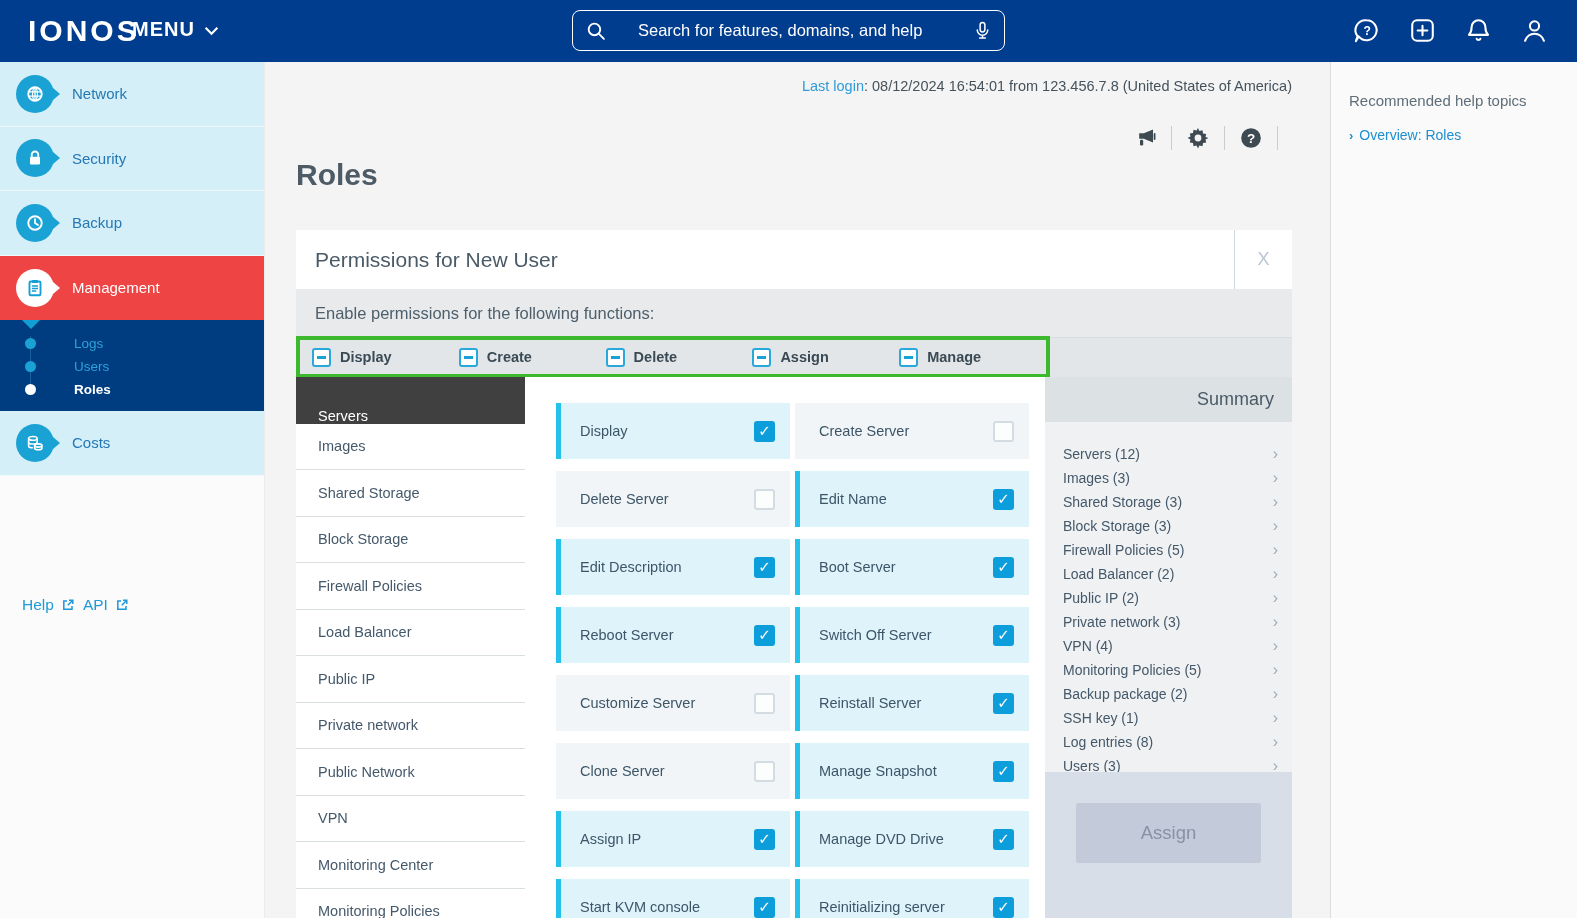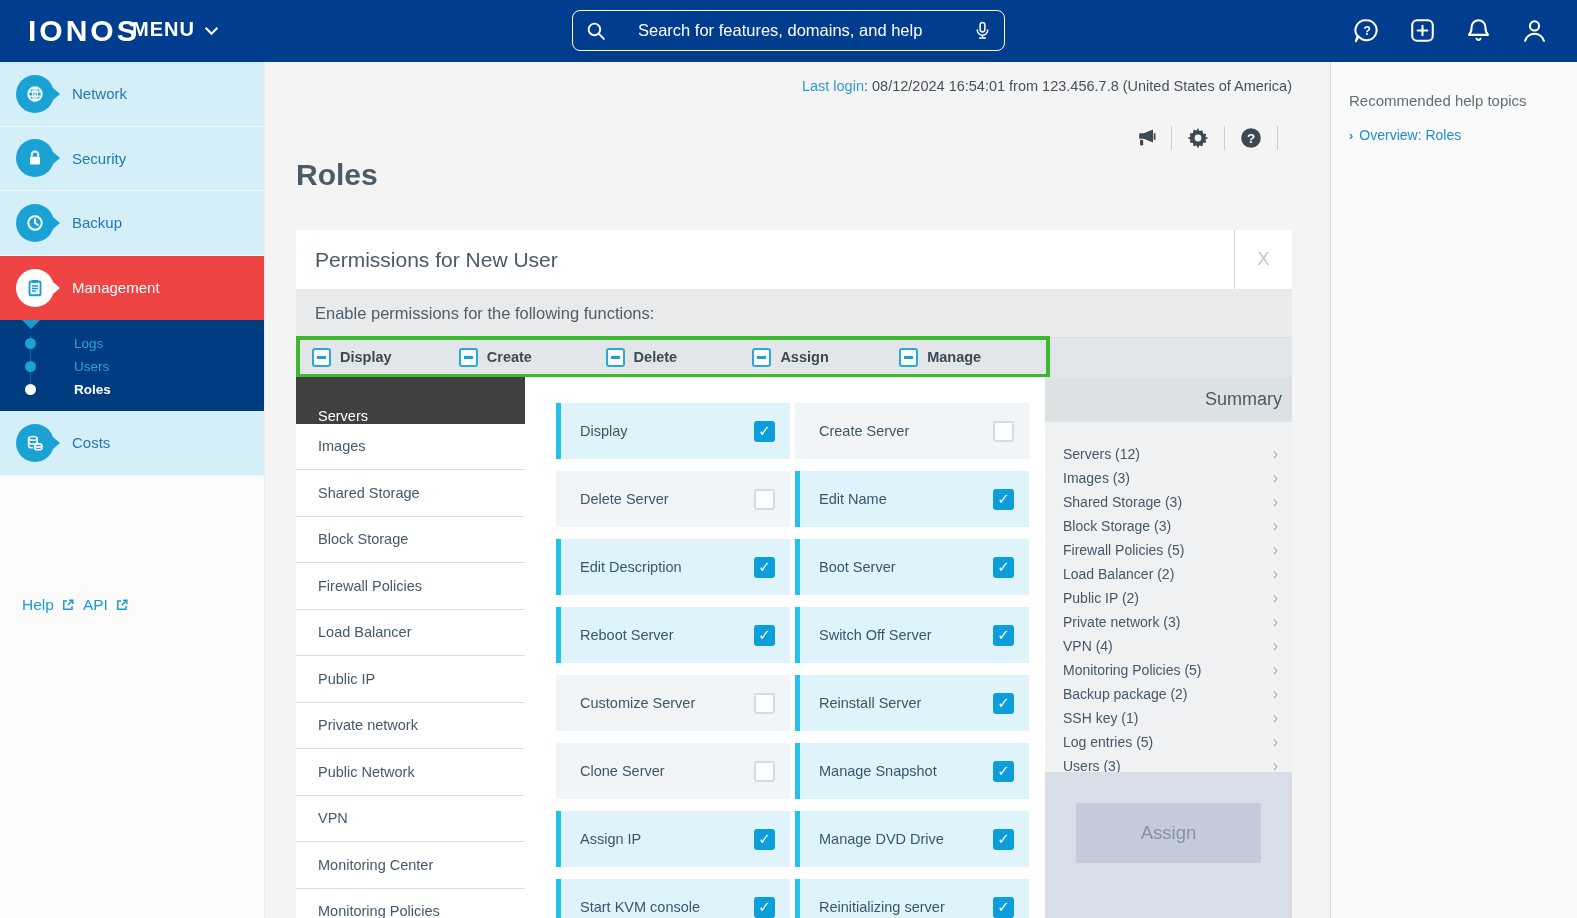--- a/index.html
+++ b/index.html
@@ -79,21 +79,21 @@
   .cell { position:relative; height:56px; background:#F2F5F7; display:flex; align-items:center; cursor:pointer; }
   .cell .clbl { margin-left:24px; font-size:14.5px; color:#3C5668; }
   .cell .cb { position:absolute; right:15px; width:21px; height:21px; border-radius:3px; background:#FCFDFD; border:2px solid #D2DCE2; }
   .cell.checked { background:#DFF3FB; }
   .cell.checked::before { content:""; position:absolute; left:0; top:0; bottom:0; width:5px; background:#24C2EA; }
   .cell.checked .cb { background:#0C9DDB; border:none; }
   .cell.checked .cb::after { content:"✓"; position:absolute; left:0; right:0; top:1px; text-align:center; color:#fff; font-size:15px; font-weight:700; }
   
   .summary { position:absolute; left:749px; top:0; width:247px; height:581px; }
   .sum-band { height:45px; background:#DCE1E4; display:flex; align-items:center; justify-content:flex-end; }
-  .sum-band .sum-title { margin-right:10px; font-size:18px; color:#4A5A66; }
+  .sum-band .sum-title { margin-right:18px; font-size:18px; color:#4A5A66; }
   .sum-list { background:#EFF1F2; padding:20px 0 14px 0; }
   .sum-item { position:relative; height:24px; display:flex; align-items:center; cursor:pointer; }
   .sum-item .silbl { margin-left:18px; font-size:14px; color:#44586A; }
   .sum-item .chev { position:absolute; right:14px; font-size:16px; color:#9FB0BC; line-height:1; }
   .assign-section { position:absolute; left:0; top:395px; width:247px; height:186px; background:#D8DEE8; }
   .assign-btn { margin:31px auto 0 auto; width:185px; height:60px; background:#C3CBDA; border:none; border-radius:2px; font-size:18.5px; color:#8792A3; font-family:inherit; display:block; cursor:default; }
 
   
   .help-panel { position:absolute; left:1330px; top:62px; width:247px; height:856px; background:#FAFAFA; border-left:1px solid #DCDCDC; }
   .hp-title { position:absolute; left:18px; top:30px; font-size:15px; color:#5F6E79; }
@@ -468,21 +468,21 @@
               </div>
               <div class="sum-item">
                 <span class="silbl">Backup package (2)</span>
                 <span class="chev">›</span>
               </div>
               <div class="sum-item">
                 <span class="silbl">SSH key (1)</span>
                 <span class="chev">›</span>
               </div>
               <div class="sum-item">
-                <span class="silbl">Log entries (5)</span>
+                <span class="silbl">Log entries (8)</span>
                 <span class="chev">›</span>
               </div>
               <div class="sum-item">
                 <span class="silbl">Users (3)</span>
                 <span class="chev">›</span>
               </div>
             </div>
           <div class="assign-section">
             <button class="assign-btn">Assign</button>
           </div>

